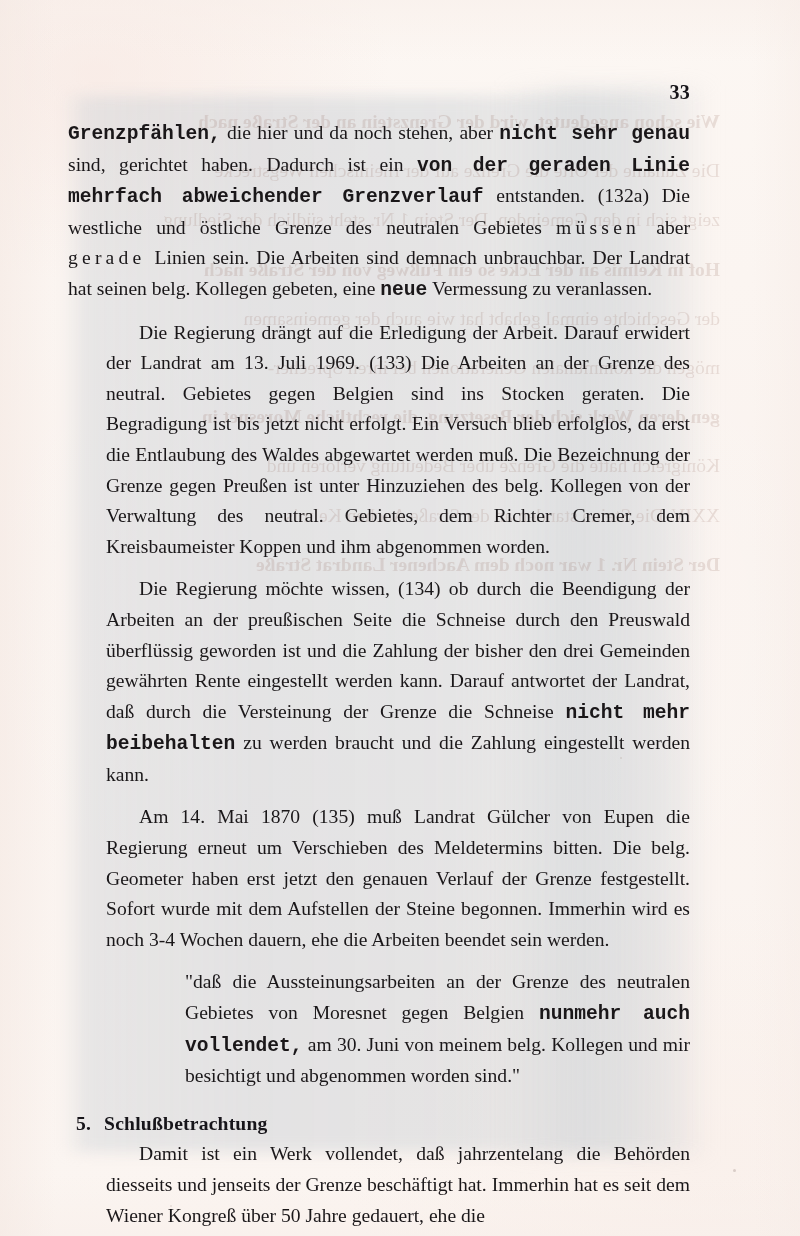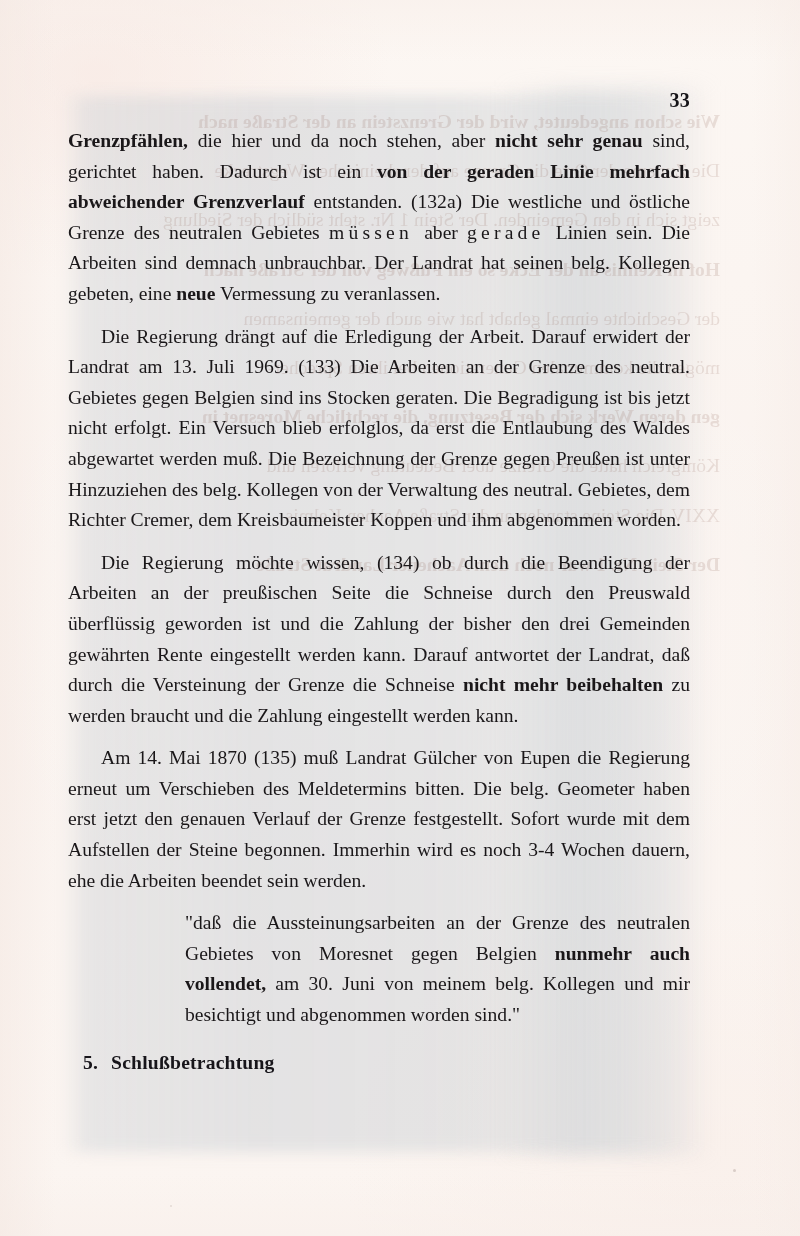--- a/index.html
+++ b/index.html
@@ -96,21 +96,21 @@
     user-select: none;
     overflow: hidden;
   }
   #bleed-layer .bl { margin: 0 0 14px 0; }
   #bleed-layer .blb { font-weight: bold; }
 
   
   #content {
     position: absolute;
     left: 68px;
-    top: 12px;
+    top: 4px;
     width: 622px;
     color: #17151a;
   }
 
   .folio {
     text-align: right;
     font-weight: bold;
     font-size: 20px;
     line-height: 20px;
     padding-top: 78px;
@@ -121,44 +121,44 @@
   p.body {
     margin: 0;
     font-size: 19.6px;
     line-height: 30.6px;
     text-align: justify;
     text-justify: inter-word;
     color: #1a1719;
     -webkit-font-smoothing: antialiased;
   }
   p.first { margin-top: 16px; }
-  p.indent { text-indent: 33px; }
+  p.indent { text-indent: 33px; margin-left: 38px; }
   p.gap { margin-top: 12px; }
 
-  b, .b { font-weight: bold; }
+  b, .b { font-weight: bold; font-family: Liberation Mono, monospace; }
 
   
   .sperr {
     font-weight: normal;
     letter-spacing: 4.2px;
     padding-right: 2px;
   }
 
   
   blockquote.quote {
     margin: 12px 0 0 0;
     padding: 0 0 0 117px;
     font-size: 19.6px;
     line-height: 30.6px;
     text-align: justify;
     color: #1a1719;
   }
 
   h2.section {
-    margin: 17px 0 0 15px;
+    margin: 17px 0 0 8px;
     font-size: 19.6px;
     line-height: 30.6px;
     font-weight: bold;
     letter-spacing: .2px;
   }
   h2.section .num { margin-right: 13px; }
 
   
   .speck {
     position: absolute;
@@ -205,15 +205,16 @@
     <p class="body indent gap"><span>Die Regierung drängt auf die Erledigung der Arbeit. Darauf erwidert der Landrat am 13. Juli 1969. (133) Die Arbeiten an der Grenze des neutral. Gebietes gegen Belgien sind ins Stocken geraten. Die Begradigung ist bis jetzt nicht erfolgt. Ein Versuch blieb erfolglos, da erst die Entlaubung des Waldes abgewartet werden muß. Die Bezeichnung der Grenze gegen Preußen ist unter Hinzuziehen des belg. Kollegen von der Verwaltung des neutral. Gebietes, dem Richter Cremer, dem Kreisbaumeister Koppen und ihm abgenommen worden.</span></p>
     <p class="body indent gap"><span>Die Regierung möchte wissen, (134) ob durch die Beendigung der Arbeiten an der preußischen Seite die Schneise durch den Preuswald überflüssig geworden ist und die Zahlung der bisher den drei Gemeinden gewährten Rente eingestellt werden kann. Darauf antwortet der Landrat, daß durch die Versteinung der Grenze die Schneise </span><b>nicht mehr beibehalten</b><span> zu werden braucht und die Zahlung eingestellt werden kann.</span></p>
     <p class="body indent gap"><span>Am 14. Mai 1870 (135) muß Landrat Gülcher von Eupen die Regierung erneut um Verschieben des Meldetermins bitten. Die belg. Geometer haben erst jetzt den genauen Verlauf der Grenze festgestellt. Sofort wurde mit dem Aufstellen der Steine begonnen. Immerhin wird es noch 3-4 Wochen dauern, ehe die Arbeiten beendet sein werden.</span></p>
 
     <blockquote class="quote"><span>"daß die Aussteinungsarbeiten an der Grenze des neutralen Gebietes von Moresnet gegen Belgien </span><b>nunmehr auch vollendet,</b><span> am 30. Juni von meinem belg. Kollegen und mir besichtigt und abgenommen worden sind."</span></blockquote>
 
     <h2 class="section">
       <span class="num">5.</span><span>Schlußbetrachtung</span>
     </h2>
 
+    <p class="body indent"><span>Damit ist ein Werk vollendet, daß jahrzentelang die Behörden diesseits und jenseits der Grenze beschäftigt hat. Immerhin hat es seit dem Wiener Kongreß über 50 Jahre gedauert, ehe die</span></p>
 
   </div>
 </div>
 
 </body></html>

